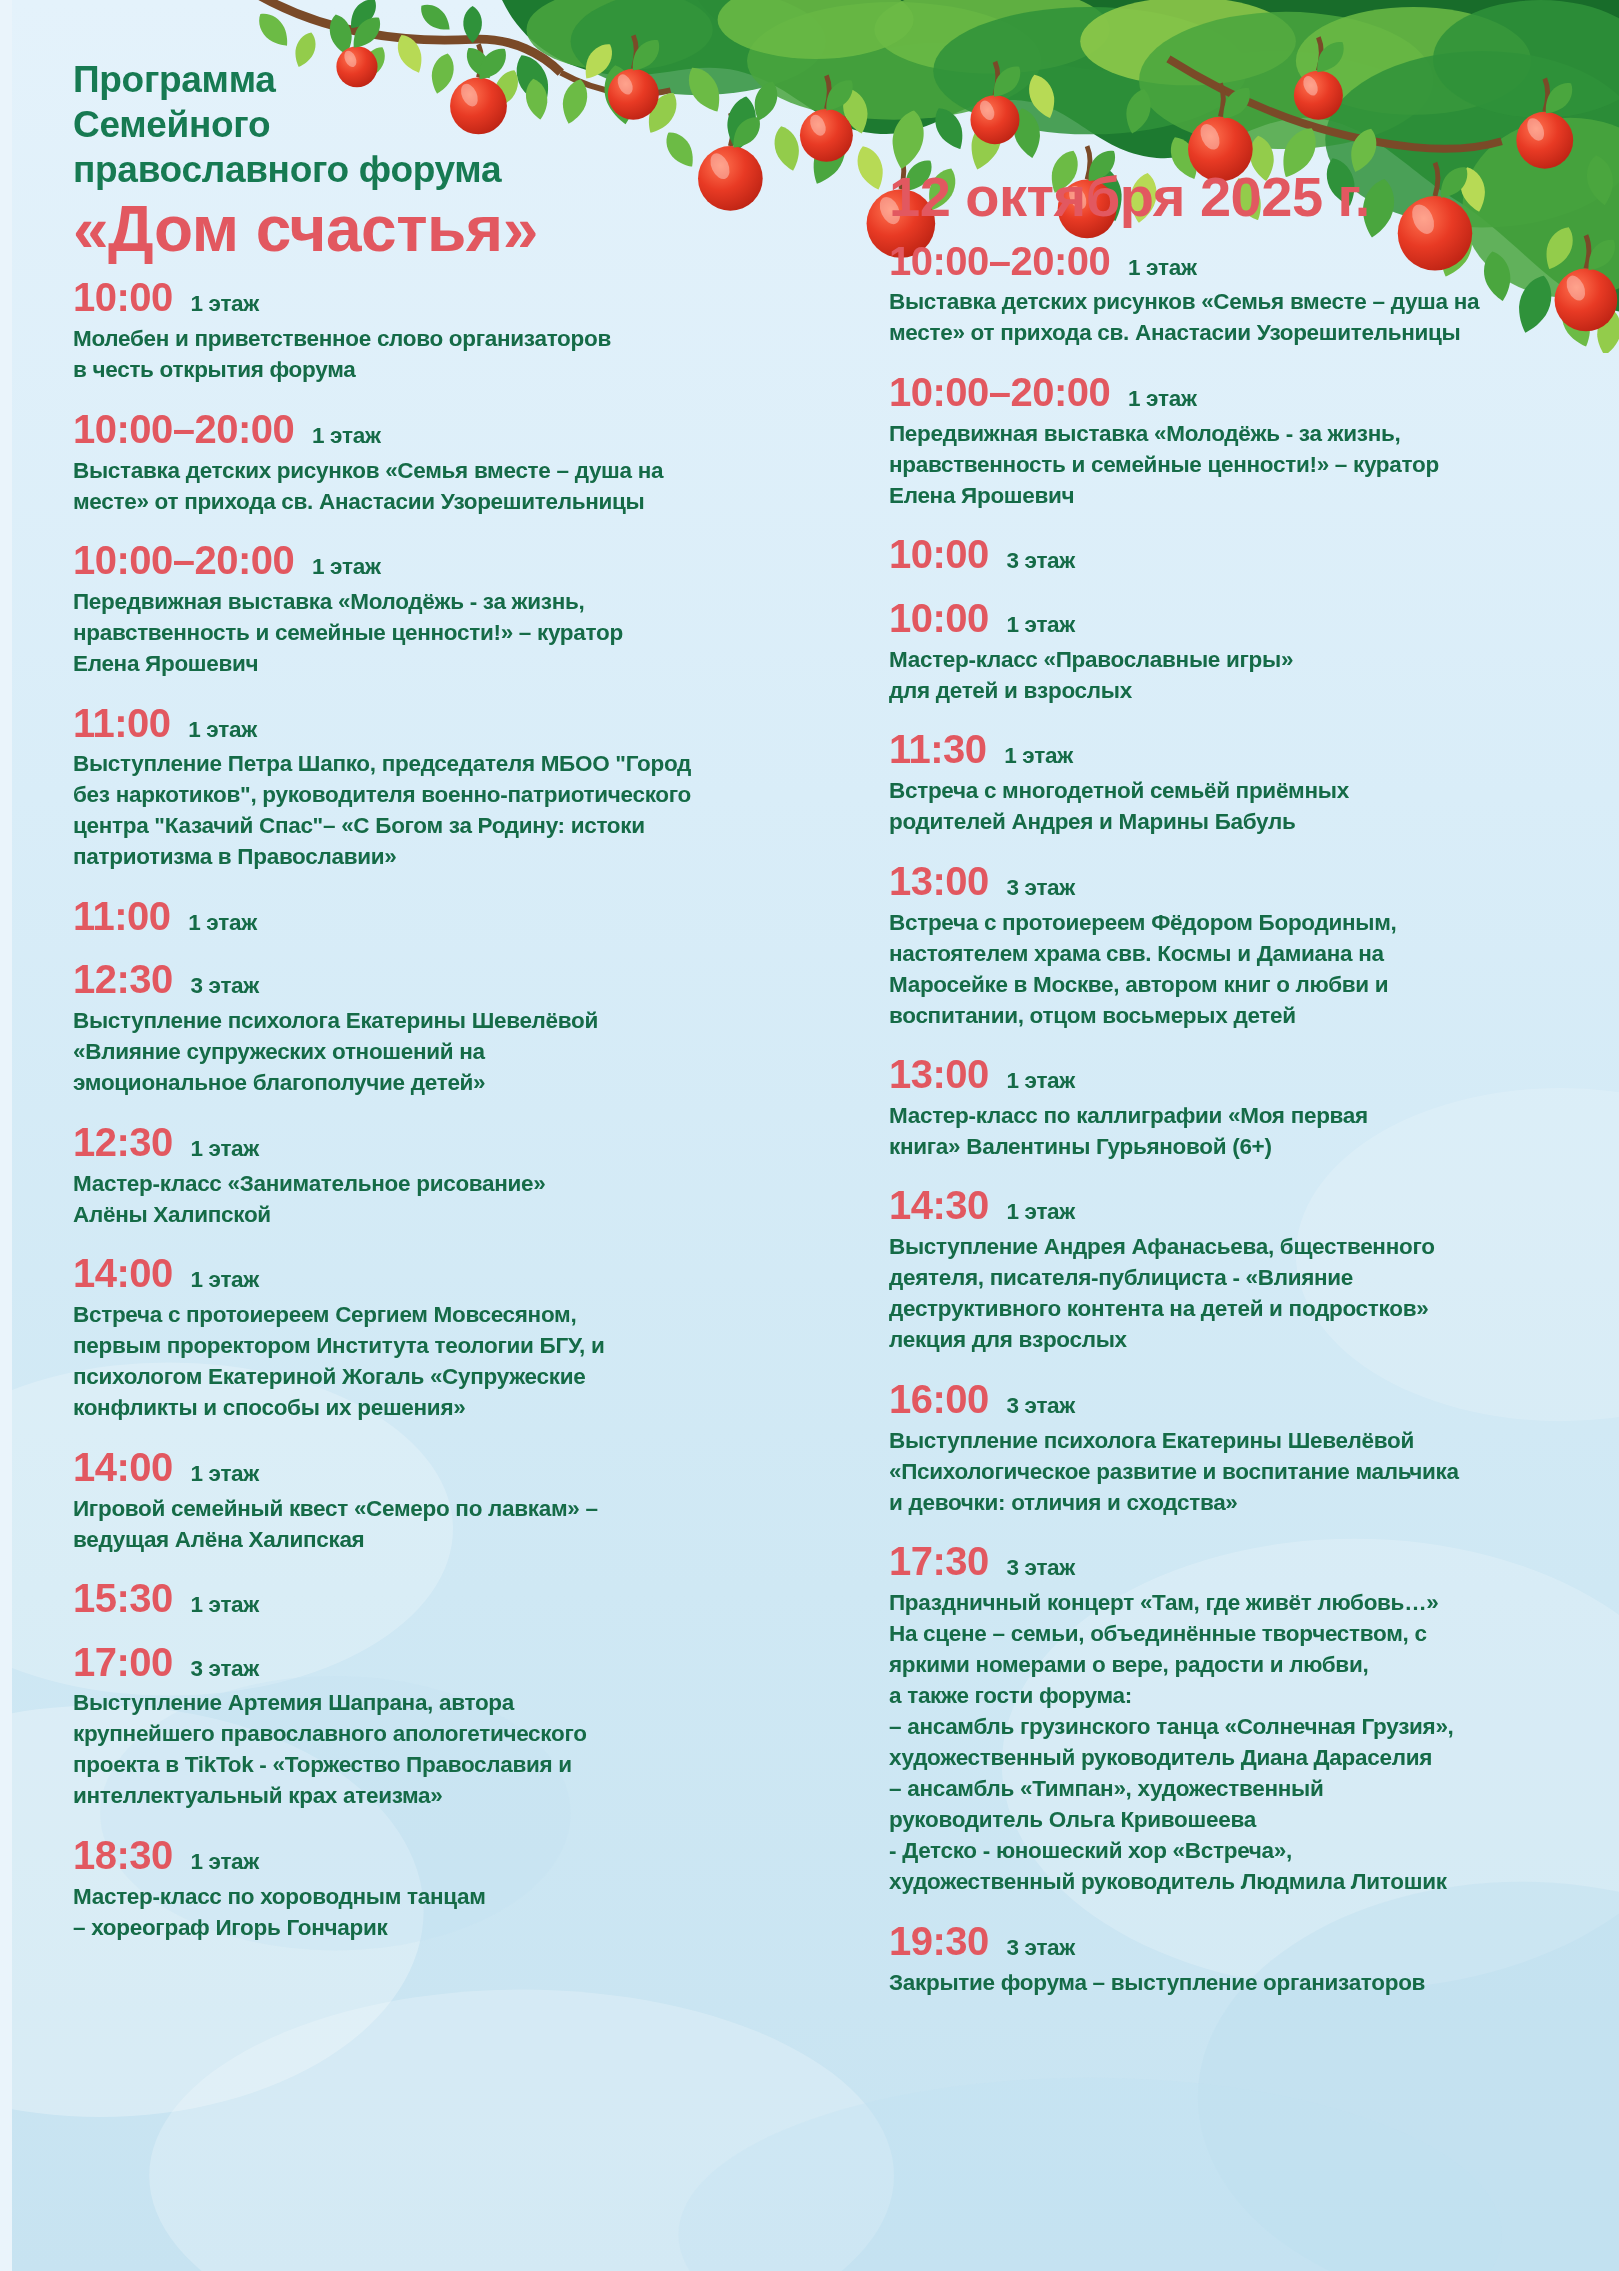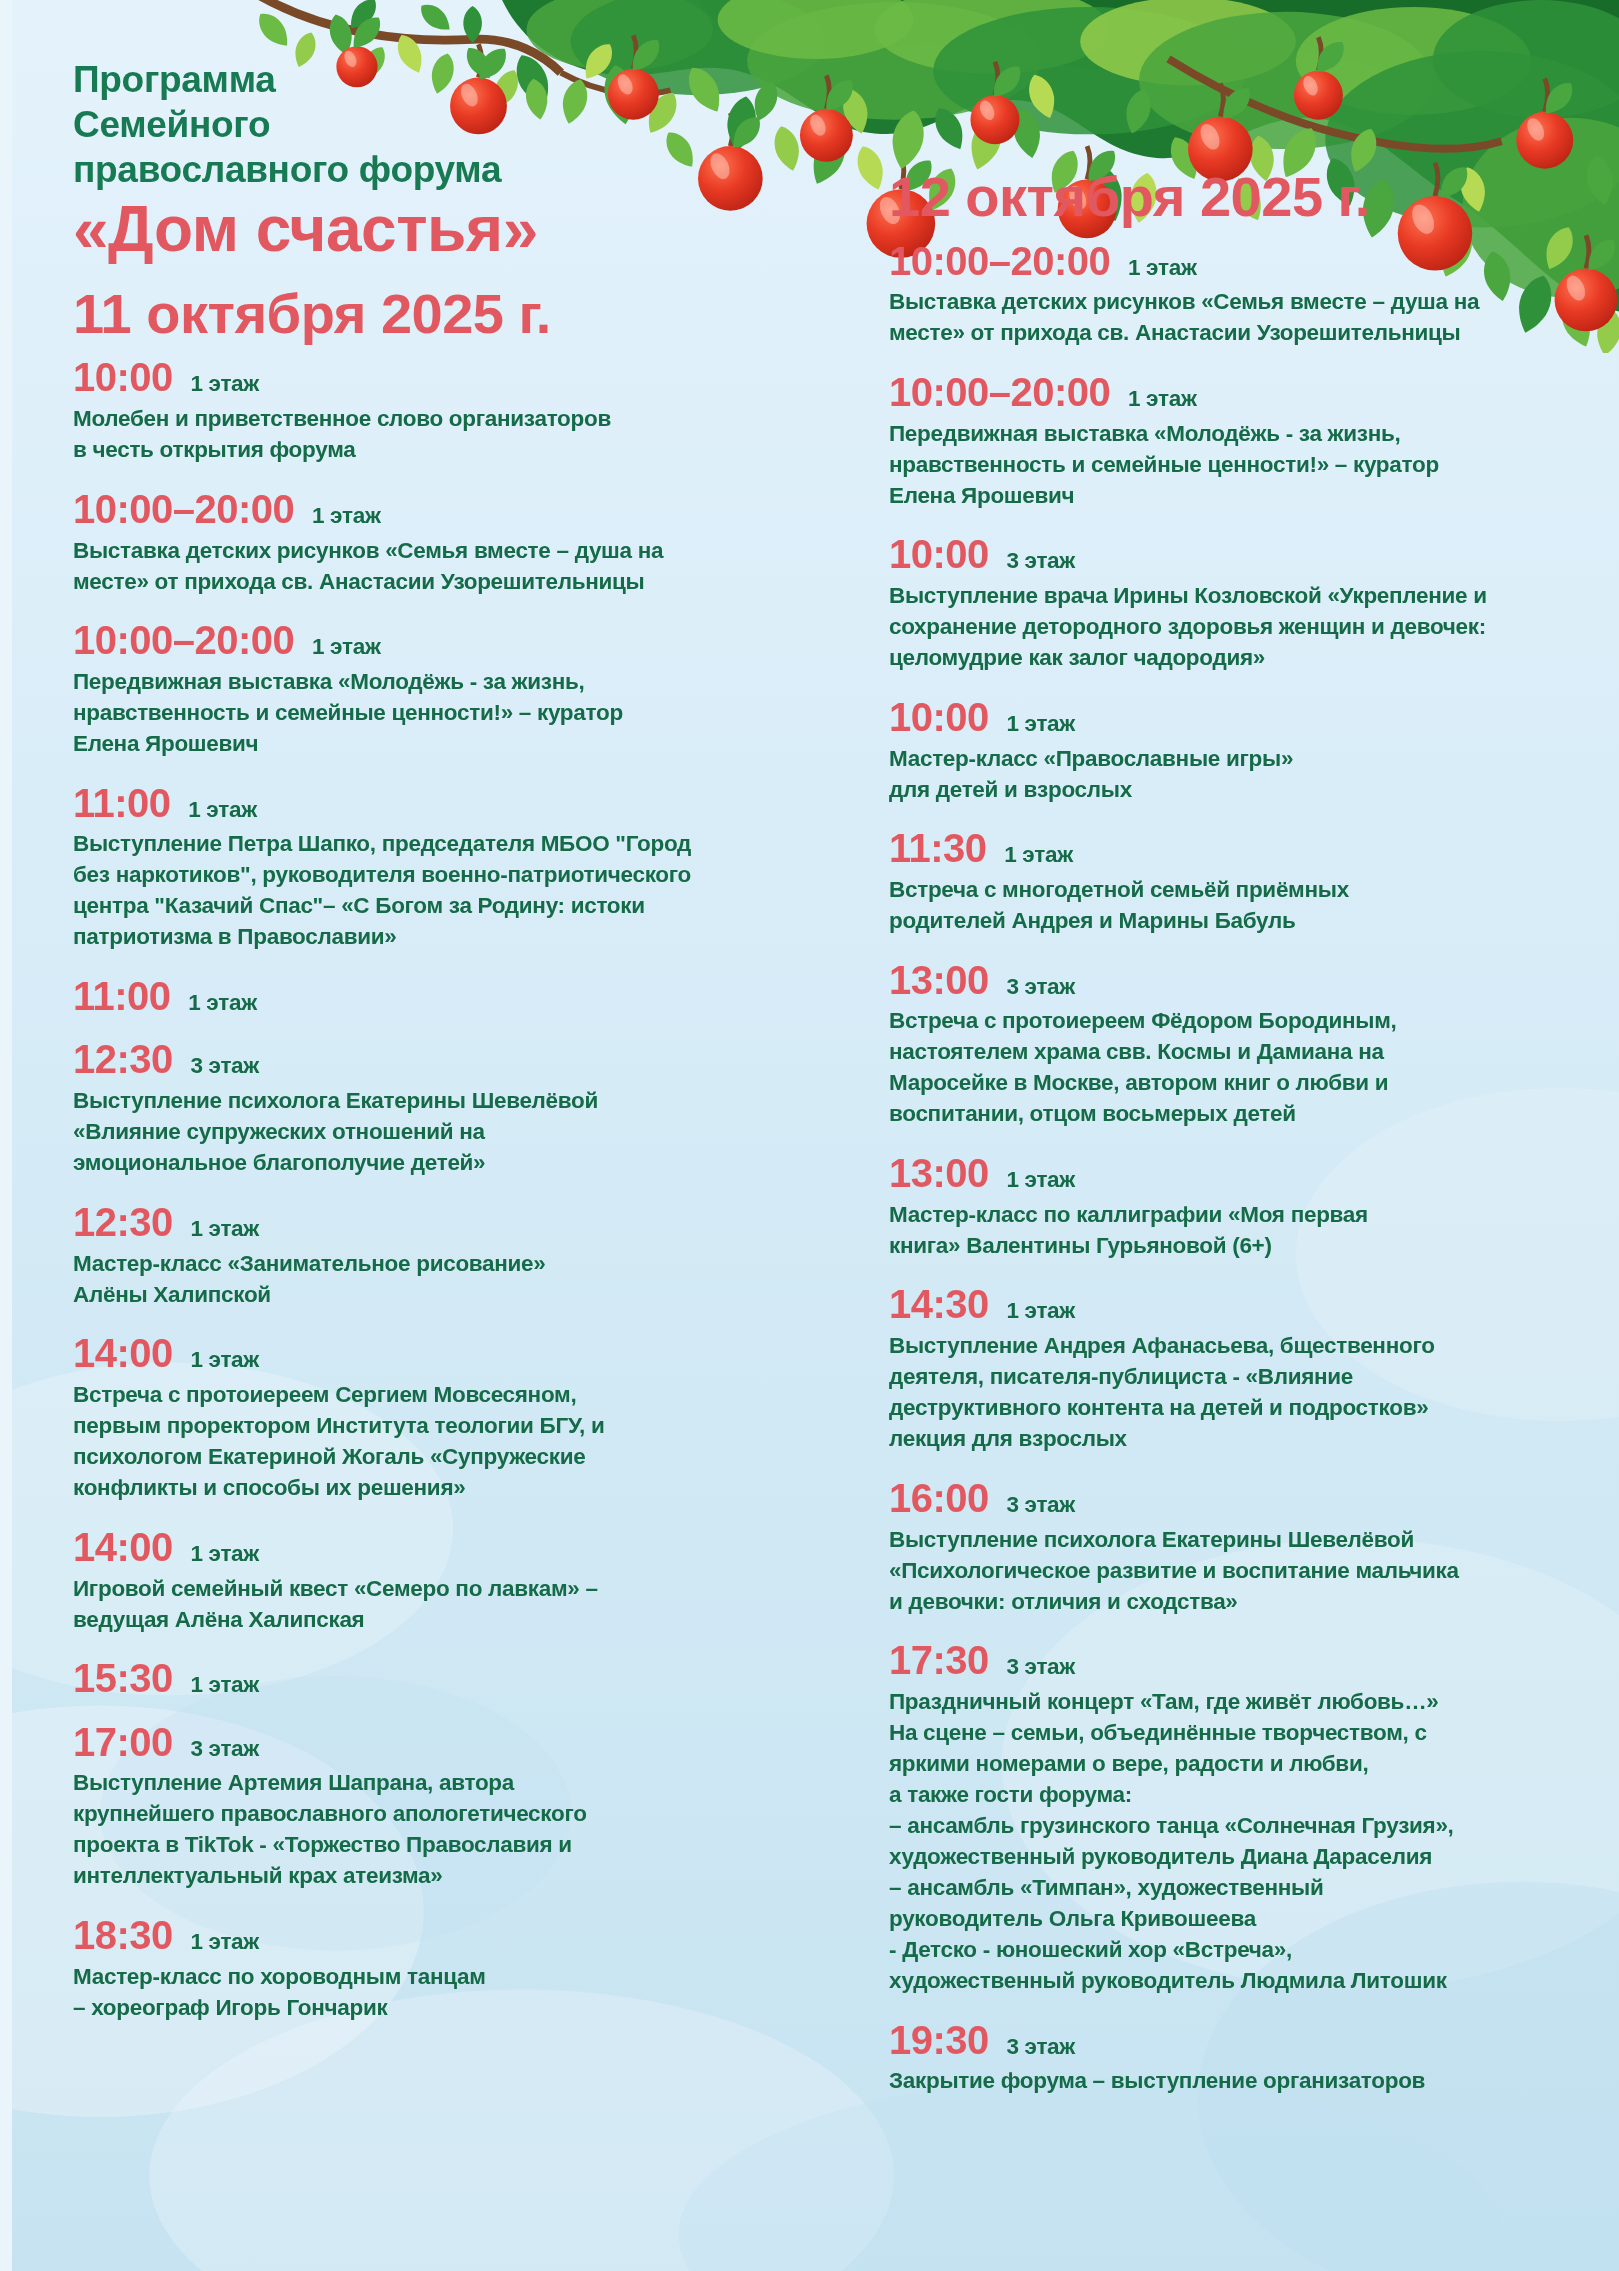--- a/index.html
+++ b/index.html
@@ -197,21 +197,20 @@
         <ellipse cx="1595.76" cy="293.84" rx="8.32" ry="13.44" fill="#ffffff" opacity="0.35" transform="rotate(-25 1595.76 293.84)"></ellipse>
         <use href="#lf" xlink:href="#lf" transform="translate(1623.6,258) rotate(40) scale(0.85)" fill="#4aa63e"></use>
       </g>
   </svg>
 
   <div class="col col-left">
     <h1 class="program-title">Программа
 Семейного
 православного форума</h1>
     <h2 class="forum-name">«Дом счастья»</h2>
-    <h3 class="date-heading">11 октября 2025 г.</h3>
     <div class="events">
   <div class="event">
     <div class="event-head">
       <span class="time">10:00</span>
       <span class="floor">1 этаж</span>
     </div>
     <div class="desc">Молебен и приветственное слово организаторов
 в честь открытия форума</div>
   </div>
 
@@ -340,23 +339,20 @@
     <div class="desc">Передвижная выставка «Молодёжь - за жизнь,
 нравственность и семейные ценности!» – куратор
 Елена Ярошевич</div>
   </div>
 
   <div class="event">
     <div class="event-head">
       <span class="time">10:00</span>
       <span class="floor">3 этаж</span>
     </div>
-    <div class="desc">Выступление врача Ирины Козловской «Укрепление и
-сохранение детородного здоровья женщин и девочек:
-целомудрие как залог чадородия»</div>
   </div>
 
   <div class="event">
     <div class="event-head">
       <span class="time">10:00</span>
       <span class="floor">1 этаж</span>
     </div>
     <div class="desc">Мастер-класс «Православные игры»
 для детей и взрослых</div>
   </div>

